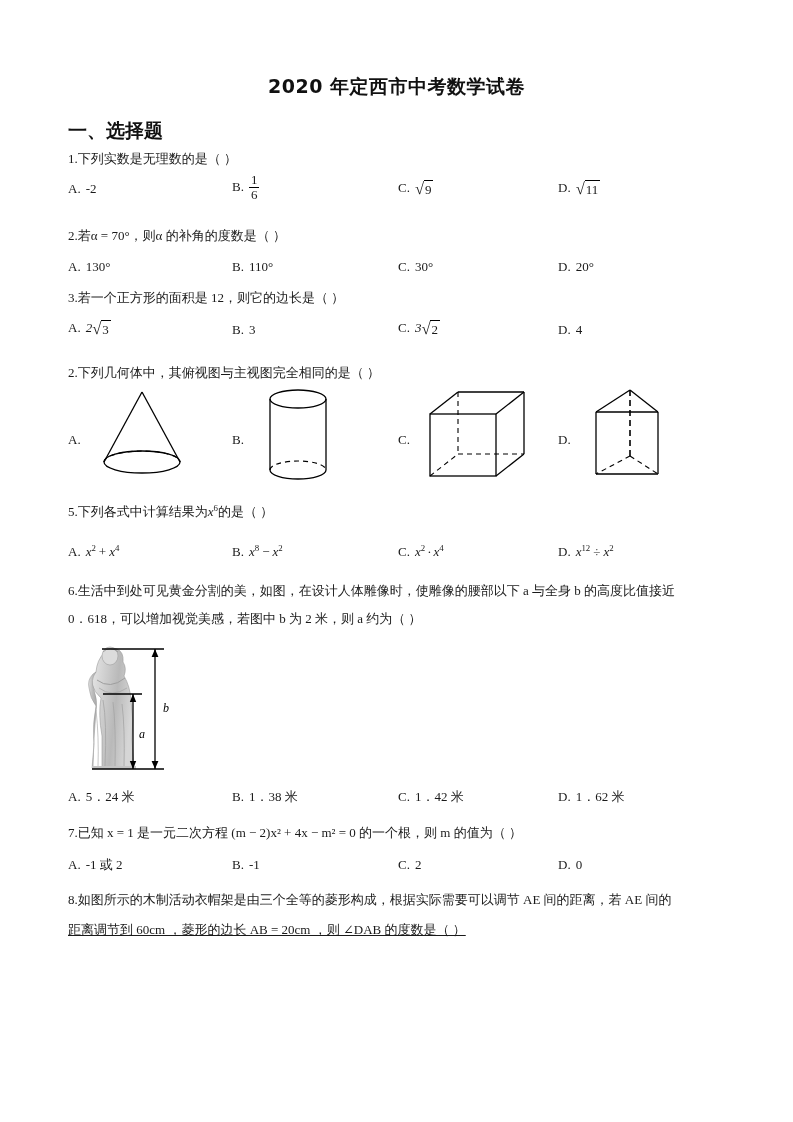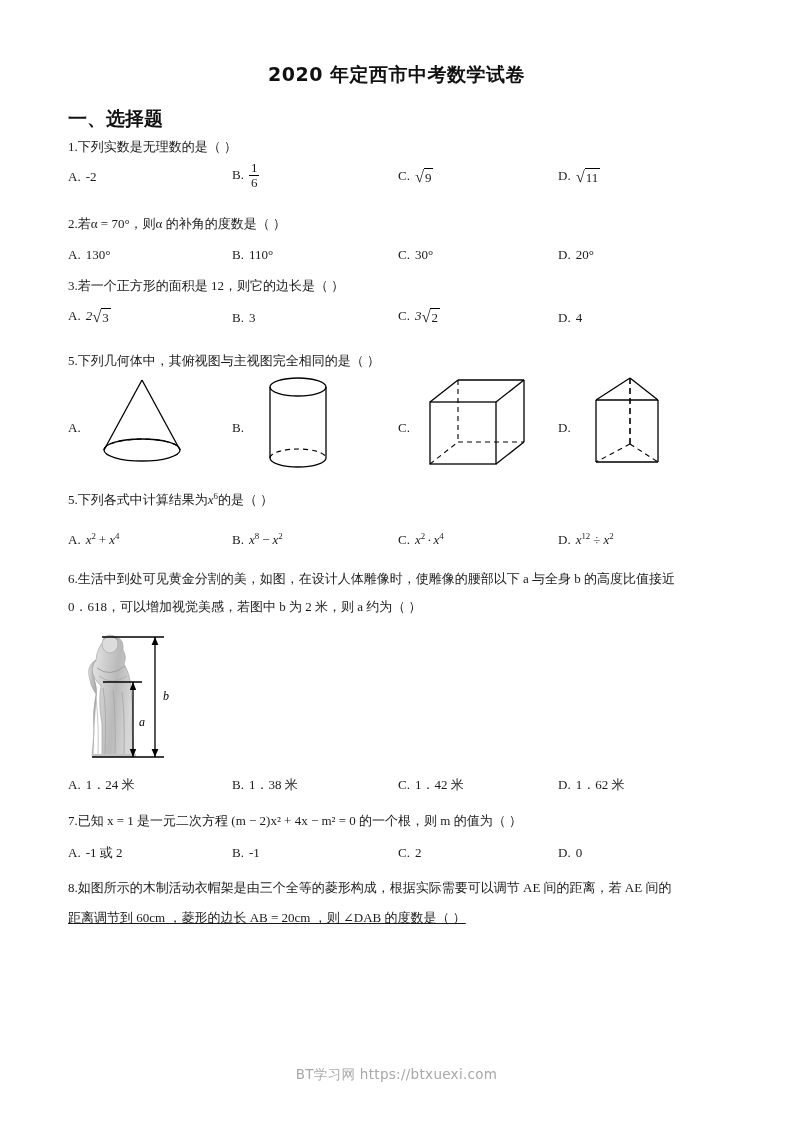--- a/index.html
+++ b/index.html
@@ -10,21 +10,21 @@
   body {
     width: 793px;
     height: 1122px;
     position: relative;
     font-family: "Liberation Serif", "DejaVu Serif", serif;
     color: #000000;
     overflow: hidden;
   }
   .page {
     position: absolute;
-    left: 0; top: 0;
+    left: 0; top: 12px;
     width: 793px;
     height: 976px;
   }
   .doc-title {
     position: absolute;
     left: 0;
     top: 62px;
     width: 793px;
     text-align: center;
     font-family: "DejaVu Sans", "Liberation Sans", sans-serif;
@@ -191,21 +191,21 @@
   <div class="opt col-b" style="top:309px;">
     <span class="lab">B.</span><span>3</span>
   </div>
   <div class="opt col-c" style="top:307px;">
     <span class="lab">C.</span><span class="mi">3</span><span class="sqrt"><span class="rad">√</span><span class="body">2</span></span>
   </div>
   <div class="opt col-d" style="top:309px;">
     <span class="lab">D.</span><span>4</span>
   </div>
 
-  <div class="qline" style="top:352px;">5.下列几何体中，其俯视图与主视图完全相同的是（    ）</div>
+  <div class="qline" style="top:352px;">2.下列几何体中，其俯视图与主视图完全相同的是（    ）</div>
 
   <div class="figure-row">
 
     <div class="fig-label" style="left:68px; top:52px;">A.</div>
     <svg class="shape" style="left:96px; top:6px;" width="92" height="96" viewBox="0 0 92 96">
       <ellipse cx="46" cy="76" rx="38" ry="11" fill="none" stroke="#000" stroke-width="1.3"></ellipse>
       <path d="M46 6 L8 76" fill="none" stroke="#000" stroke-width="1.3"></path>
       <path d="M46 6 L84 76" fill="none" stroke="#000" stroke-width="1.3"></path>
       <path d="M8 76 A38 11 0 0 1 84 76" fill="none" stroke="#000" stroke-width="1.2" stroke-dasharray="5,4"></path>
     </svg>
@@ -316,21 +316,21 @@
         <line x1="31" y1="54" x2="70" y2="54"></line>
         <line x1="61" y1="54" x2="61" y2="129"></line>
         <path d="M61 54 l-3.2 8 h6.4 z" fill="#000" stroke="none"></path>
         <path d="M61 129 l-3.2 -8 h6.4 z" fill="#000" stroke="none"></path>
       </g>
       <text x="67" y="98" font-family="Liberation Serif, serif" font-style="italic" font-size="12" fill="#000">a</text>
     </svg>
   </div>
 
   <div class="opt col-a" style="top:776px;">
-    <span class="lab">A.</span><span>1．24 米</span>
+    <span class="lab">A.</span><span>5．24 米</span>
   </div>
   <div class="opt col-b" style="top:776px;">
     <span class="lab">B.</span><span>1．38 米</span>
   </div>
   <div class="opt col-c" style="top:776px;">
     <span class="lab">C.</span><span>1．42 米</span>
   </div>
   <div class="opt col-d" style="top:776px;">
     <span class="lab">D.</span><span>1．62 米</span>
   </div>
@@ -346,15 +346,14 @@
   <div class="opt col-c" style="top:844px;">
     <span class="lab">C.</span><span>2</span>
   </div>
   <div class="opt col-d" style="top:844px;">
     <span class="lab">D.</span><span>0</span>
   </div>
 
   <div class="qline" style="top:879px;">8.如图所示的木制活动衣帽架是由三个全等的菱形构成，根据实际需要可以调节 AE 间的距离，若 AE 间的</div>
   <div class="qline" style="top:909px;text-decoration:underline;">距离调节到 60cm ，菱形的边长 AB = 20cm ，则 ∠DAB 的度数是（    ）</div>
 
-  <div class="watermark">BT学习网 https://btxuexi.com</div>
 
 </div>
 
 </body></html>

